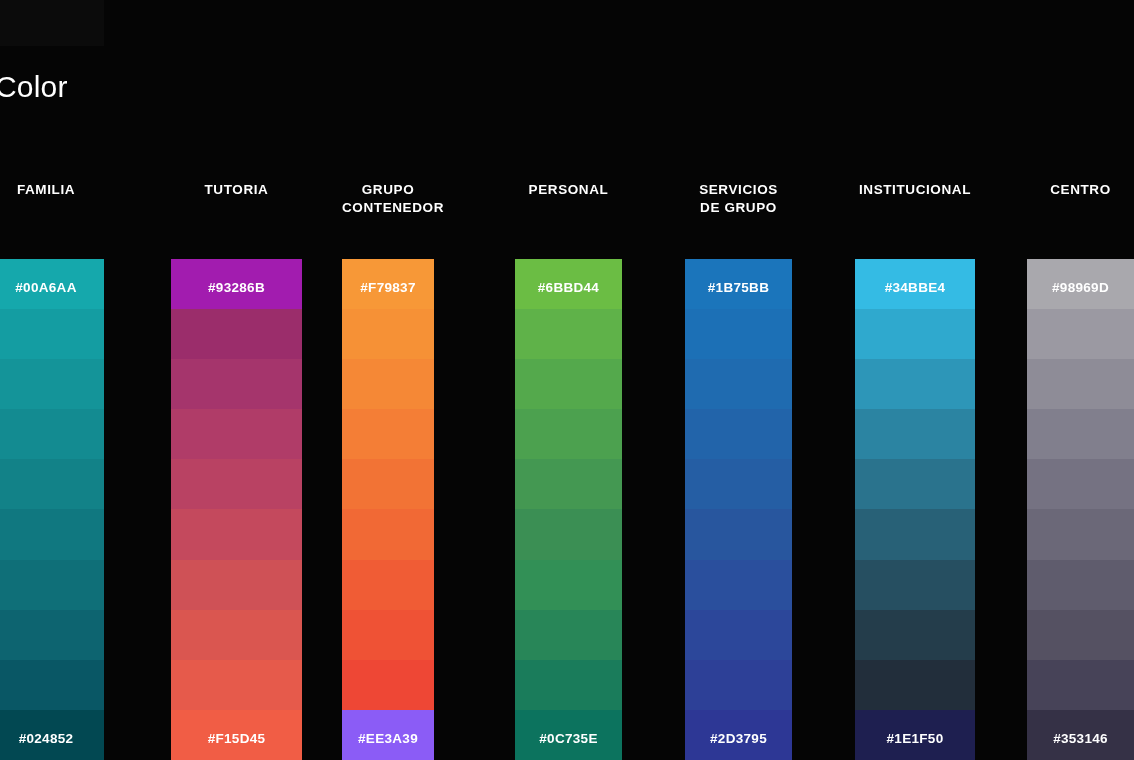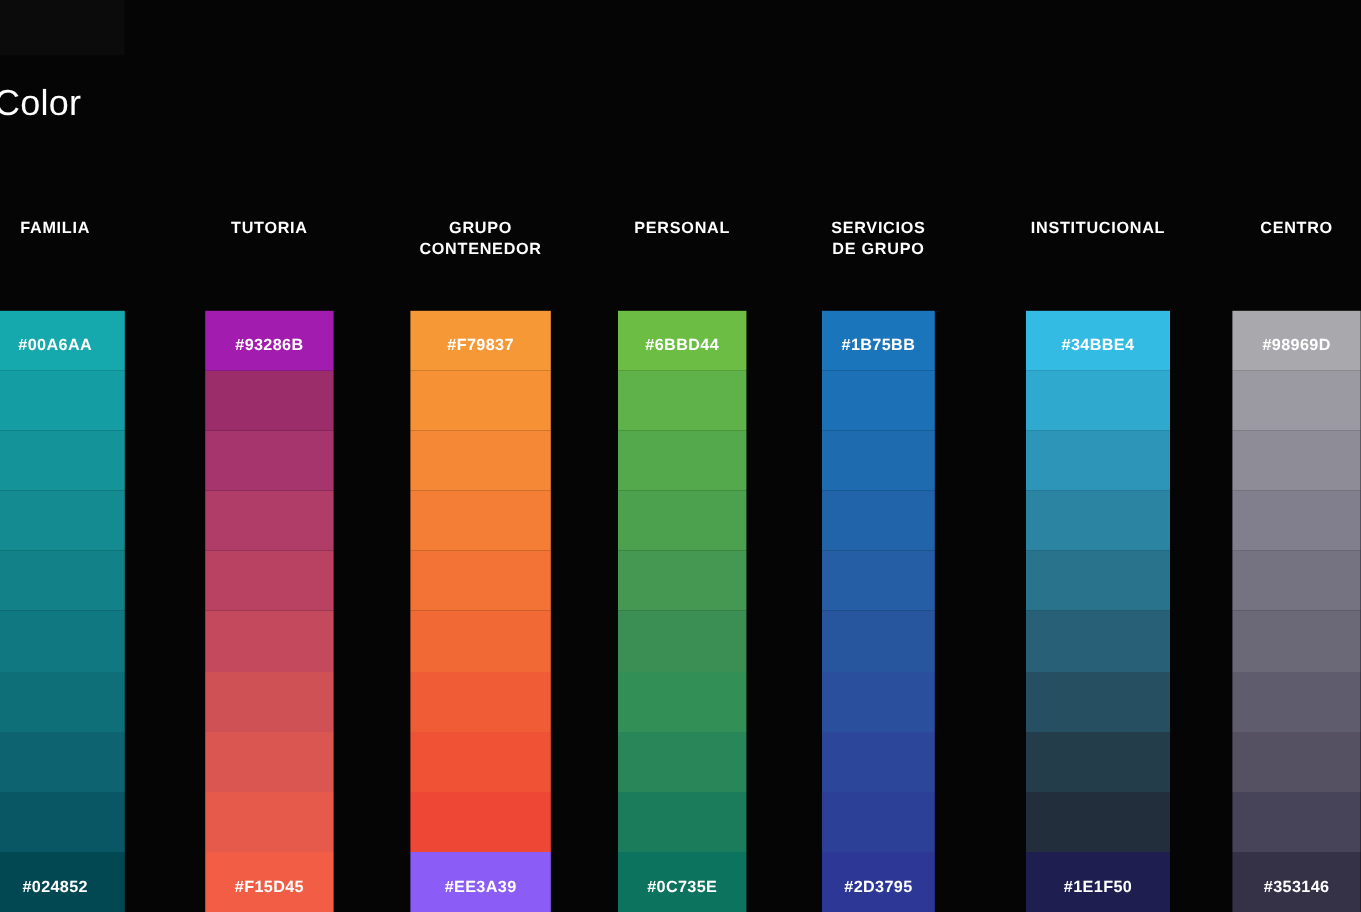--- a/index.html
+++ b/index.html
@@ -112,40 +112,40 @@
           <div class="swatch" style="background: rgb(18, 130, 136);"></div>
           <div class="swatch" style="background: rgb(16, 120, 128);"></div>
           <div class="swatch" style="background: rgb(15, 111, 120);"></div>
           <div class="swatch" style="background: rgb(13, 100, 112);"></div>
           <div class="swatch" style="background: rgb(9, 87, 101);"></div>
           <div class="swatch last" style="background: rgb(2, 72, 82);">
             <div class="swatch-label">#024852</div>
           </div>
         </div>
       </div>
-      <div class="column" style="left: 171px; width: 107px;">
+      <div class="column" style="left: 171px; width: 131px;">
         <div class="col-header" style="top: 181px;">TUTORIA</div>
         <div class="swatches">
           <div class="swatch first" style="background: #a21caf;">
             <div class="swatch-label">#93286B</div>
           </div>
           <div class="swatch" style="background: rgb(155, 45, 107);"></div>
           <div class="swatch" style="background: rgb(165, 53, 108);"></div>
           <div class="swatch" style="background: rgb(176, 60, 104);"></div>
           <div class="swatch" style="background: rgb(185, 66, 99);"></div>
           <div class="swatch" style="background: rgb(196, 73, 93);"></div>
           <div class="swatch" style="background: rgb(207, 81, 86);"></div>
           <div class="swatch" style="background: rgb(218, 86, 80);"></div>
           <div class="swatch" style="background: rgb(230, 90, 75);"></div>
           <div class="swatch last" style="background: rgb(241, 93, 69);">
             <div class="swatch-label">#F15D45</div>
           </div>
         </div>
       </div>
-      <div class="column" style="left: 342px; width: 117px;">
+      <div class="column" style="left: 342px; width: 92px;">
         <div class="col-header" style="top: 181px;">GRUPO
 CONTENEDOR</div>
         <div class="swatches">
           <div class="swatch first" style="background: rgb(247, 152, 55);">
             <div class="swatch-label">#F79837</div>
           </div>
           <div class="swatch" style="background: rgb(246, 145, 54);"></div>
           <div class="swatch" style="background: rgb(245, 136, 54);"></div>
           <div class="swatch" style="background: rgb(244, 126, 54);"></div>
           <div class="swatch" style="background: rgb(242, 115, 53);"></div>
@@ -170,21 +170,21 @@
           <div class="swatch" style="background: rgb(68, 152, 82);"></div>
           <div class="swatch" style="background: rgb(59, 143, 84);"></div>
           <div class="swatch" style="background: rgb(50, 144, 86);"></div>
           <div class="swatch" style="background: rgb(40, 134, 88);"></div>
           <div class="swatch" style="background: rgb(26, 124, 91);"></div>
           <div class="swatch last" style="background: rgb(12, 115, 94); padding-left: 44px;">
             <div class="swatch-label">#0C735E</div>
           </div>
         </div>
       </div>
-      <div class="column" style="left: 685px; width: 94px;">
+      <div class="column" style="left: 685px; width: 107px;">
         <div class="col-header" style="top: 181px;">SERVICIOS
 DE GRUPO</div>
         <div class="swatches">
           <div class="swatch first" style="background: rgb(27, 117, 187);">
             <div class="swatch-label">#1B75BB</div>
           </div>
           <div class="swatch" style="background: rgb(28, 112, 182);"></div>
           <div class="swatch" style="background: rgb(31, 107, 176);"></div>
           <div class="swatch" style="background: rgb(34, 100, 170);"></div>
           <div class="swatch" style="background: rgb(37, 94, 164);"></div>

